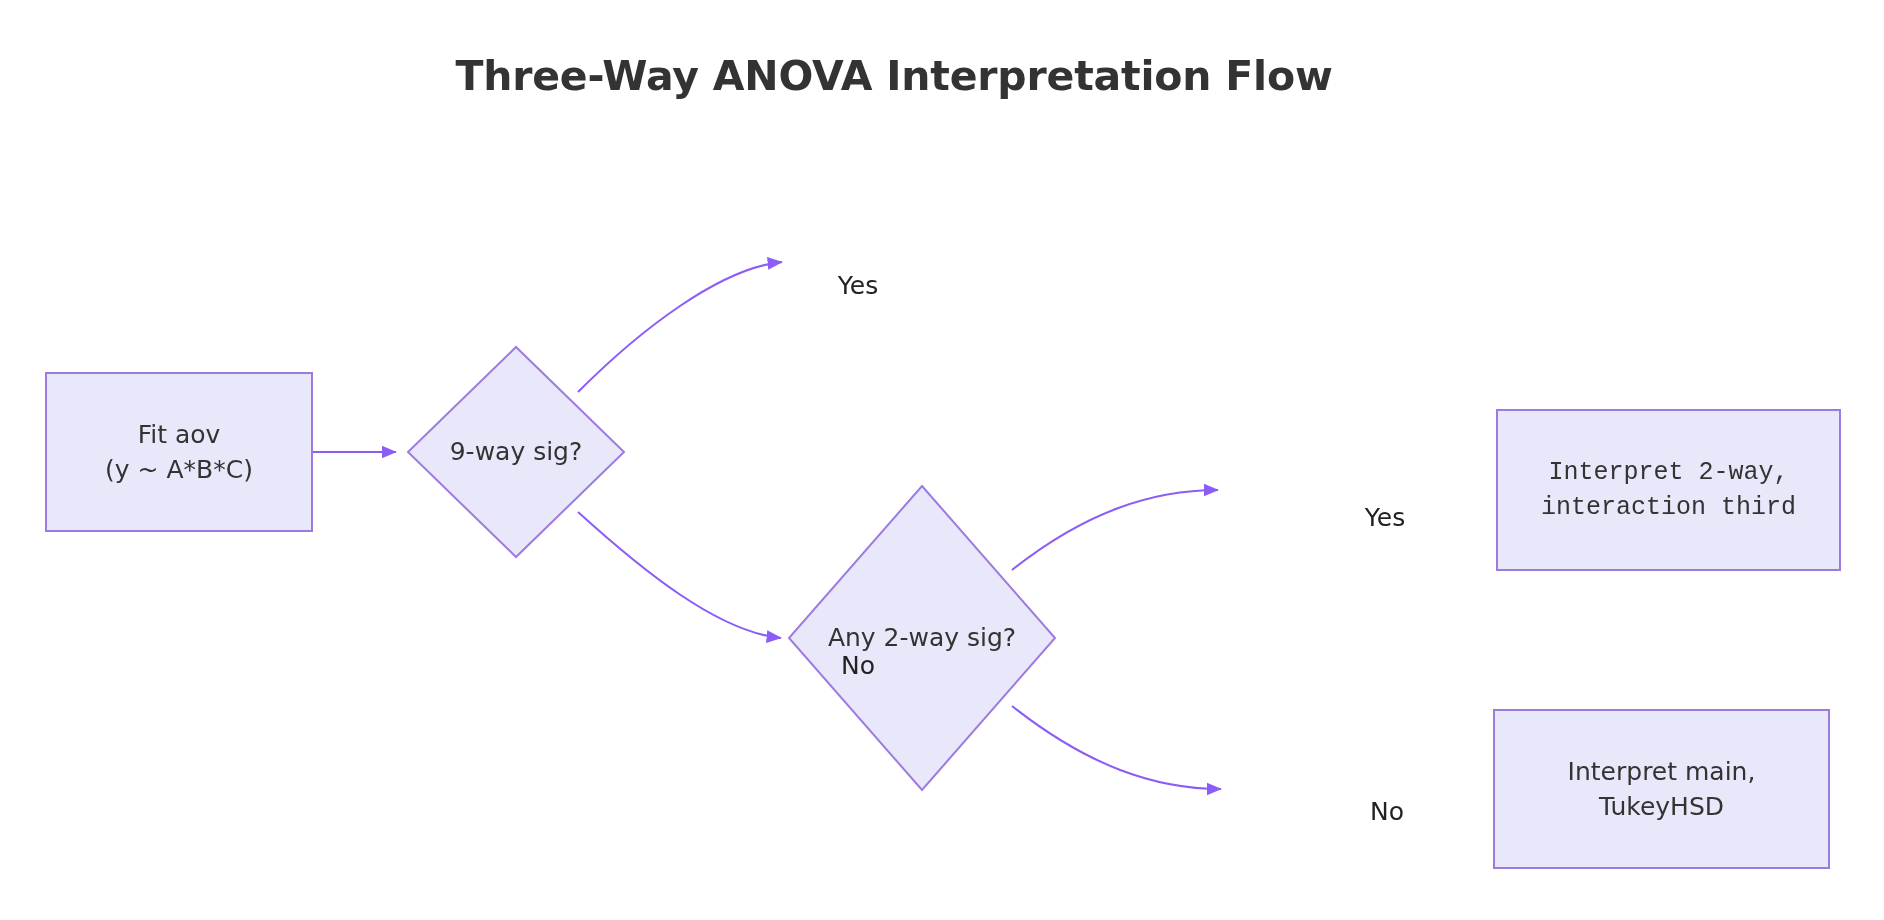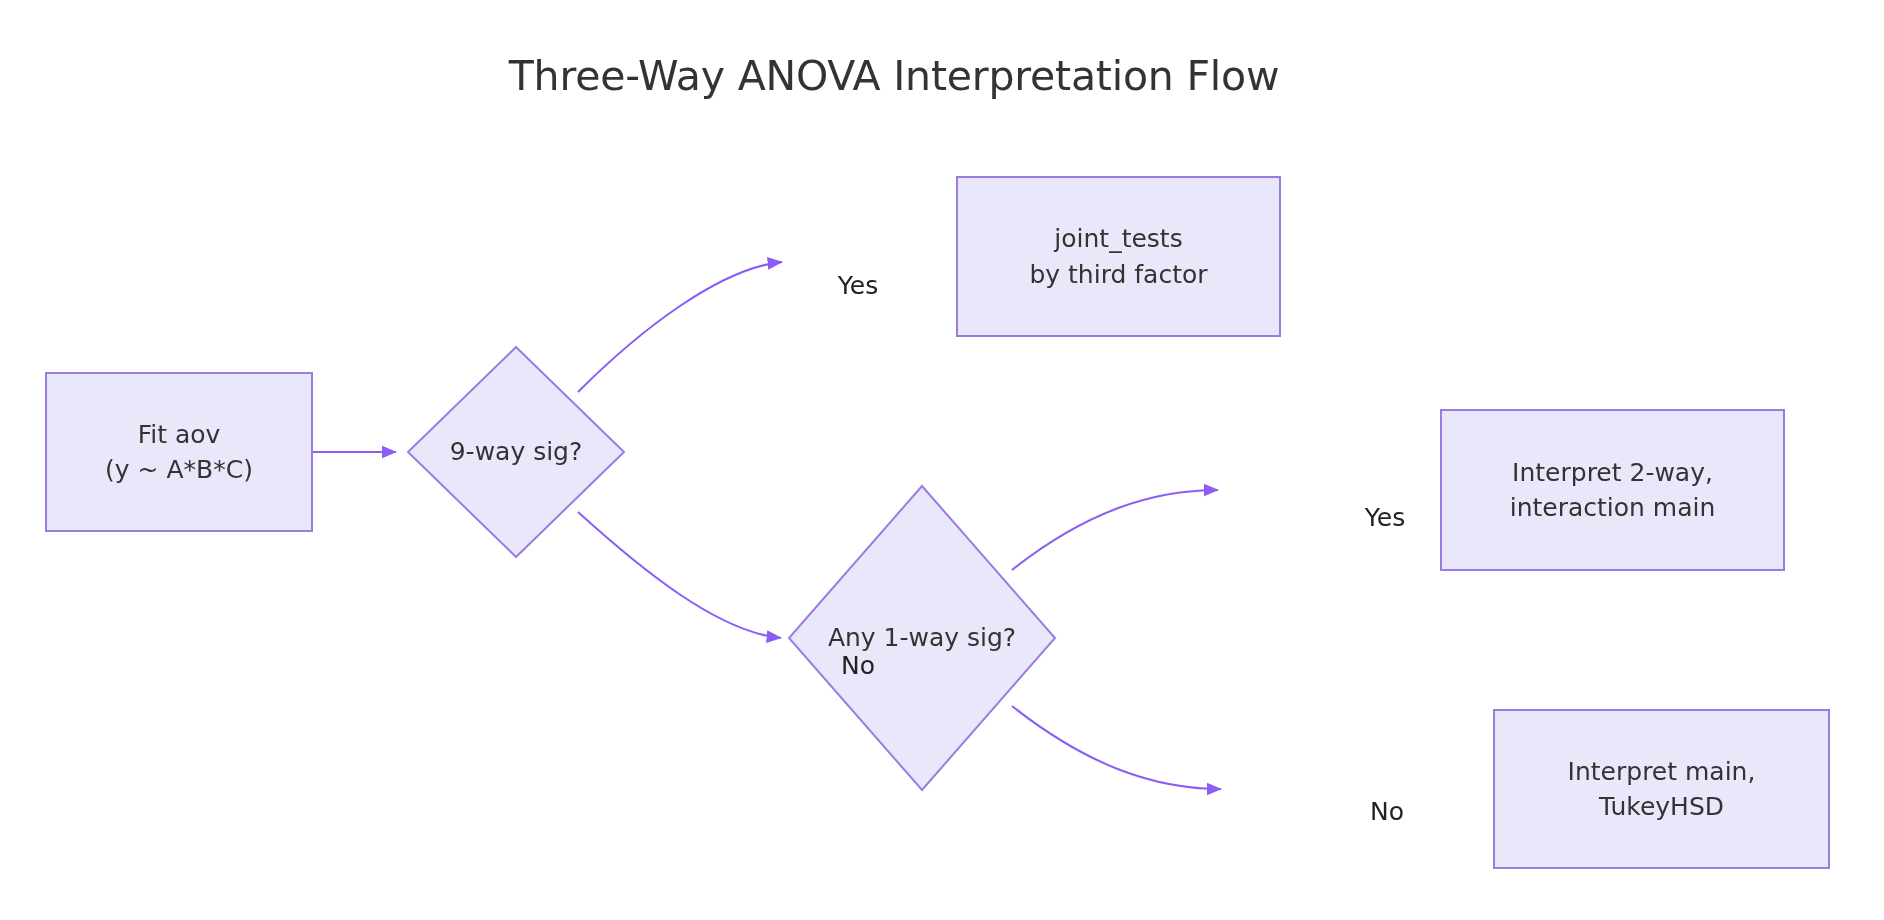--- a/index.html
+++ b/index.html
@@ -22,21 +22,21 @@
     width: 1884px;
     height: 920px;
   }
   .diagram-title {
     position: absolute;
     left: 0;
     top: 52px;
     width: 1788px;
     text-align: center;
     font-size: 41px;
-    font-weight: 400;
+    font-weight: 700;
     color: #333333;
     letter-spacing: -0.2px;
     font-family: "DejaVu Sans", "Liberation Sans", sans-serif;
   }
   .node {
     position: absolute;
     box-sizing: border-box;
     display: flex;
     flex-direction: column;
     align-items: center;
@@ -96,41 +96,37 @@
     <path d="M1012,570 C1085,512 1152,490 1218,490" fill="none" stroke="#8b5cf6" stroke-width="2" marker-end="url(#arrowhead)"></path>
 
     <path d="M1012,706 C1088,766 1155,789 1221,789" fill="none" stroke="#8b5cf6" stroke-width="2" marker-end="url(#arrowhead)"></path>
   </svg>
 
   <div class="node node-rect" style="left:45px; top:372px; width:268px; height:160px;">
     <div class="node-label">Fit aov</div>
     <div class="node-label">(y ~ A*B*C)</div>
   </div>
 
-  <div class="node node-rect" style="left:956px; top:176px; width:325px; height:161px;">
-    <div class="node-label">joint_tests</div>
-    <div class="node-label">by third factor</div>
-  </div>
 
-  <div class="node node-rect" style="left:1440px; top:409px; width:345px; height:162px;">
+  <div class="node node-rect" style="left:1496px; top:409px; width:345px; height:162px;font-family:Liberation Mono, monospace;">
     <div class="node-label">Interpret 2-way,</div>
-    <div class="node-label">interaction main</div>
+    <div class="node-label">interaction third</div>
   </div>
 
   <div class="node node-rect" style="left:1493px; top:709px; width:337px; height:160px;">
     <div class="node-label">Interpret main,</div>
     <div class="node-label">TukeyHSD</div>
   </div>
 
   <div class="diamond-label-wrap" style="left:398px; top:422px; width:236px; height:60px;">
     <div class="node-label">9-way sig?</div>
   </div>
 
   <div class="diamond-label-wrap" style="left:779px; top:608px; width:286px; height:60px;">
-    <div class="node-label">Any 1-way sig?</div>
+    <div class="node-label">Any 2-way sig?</div>
   </div>
 
   <div class="edge-label" style="left:828px; top:242px; width:60px;">Yes</div>
 
   <div class="edge-label" style="left:832px; top:622px; width:52px;">No</div>
 
   <div class="edge-label" style="left:1355px; top:474px; width:60px;">Yes</div>
 
   <div class="edge-label" style="left:1361px; top:768px; width:52px;">No</div>
 

